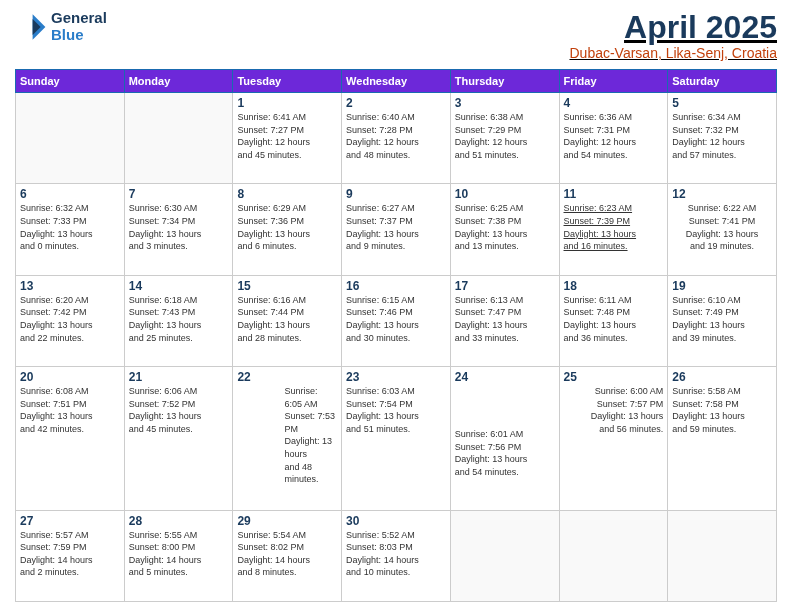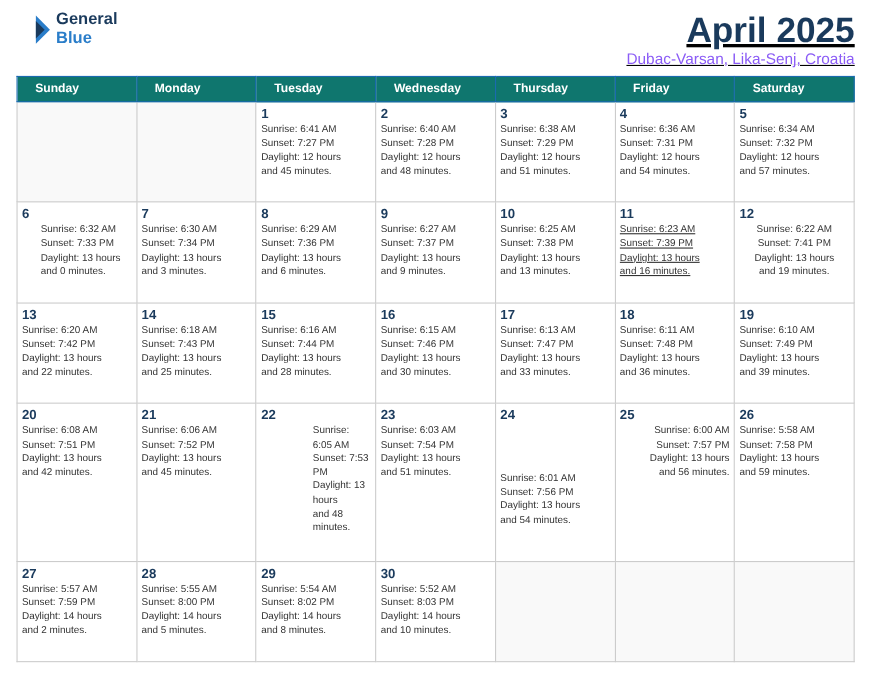--- a/index.html
+++ b/index.html
@@ -37,35 +37,35 @@
       text-decoration: underline;
     }
     .month-title {
       font-size: 32px;
       font-weight: bold;
       color: #1a3a5c;
       line-height: 1.1;
     }
     .location {
       font-size: 14px;
-      color: #8b5cf6;
+      color: #c2410c;
     }
     .calendar {
       flex: 1;
       border: 1px solid #ccc;
       border-collapse: collapse;
       width: 100%;
       table-layout: fixed;
     }
     .calendar th {
-      background: #0f766e;
+      background: #6d28d9;
       color: #fff;
       font-size: 11px;
       font-weight: bold;
-      padding: 5px 16px;
+      padding: 5px 4px;
       border: 1px solid #1a6ab0;
       text-align: left;
     }
     .calendar td {
       border: 1px solid #ccc;
       vertical-align: top;
       padding: 3px 4px;
       font-size: 9.5px;
       color: #333;
       height: 78px;
@@ -155,21 +155,21 @@
             <span class="day-num">5</span>
             <div class="day-info" style="white-space: pre-line;">Sunrise: 6:34 AM
 Sunset: 7:32 PM
 Daylight: 12 hours
 and 57 minutes.</div>
           </td>
         </tr>
         <tr>
           <td>
             <span class="day-num">6</span>
-            <div class="day-info" style="white-space: pre-line; margin-left: 17px;">Sunrise: 6:32 AM
+            <div class="day-info" style="white-space: pre-line;">Sunrise: 6:32 AM
 Sunset: 7:33 PM
 Daylight: 13 hours
 and 0 minutes.</div>
           </td>
           <td>
             <span class="day-num">7</span>
             <div class="day-info" style="white-space: pre-line;">Sunrise: 6:30 AM
 Sunset: 7:34 PM
 Daylight: 13 hours
 and 3 minutes.</div>

